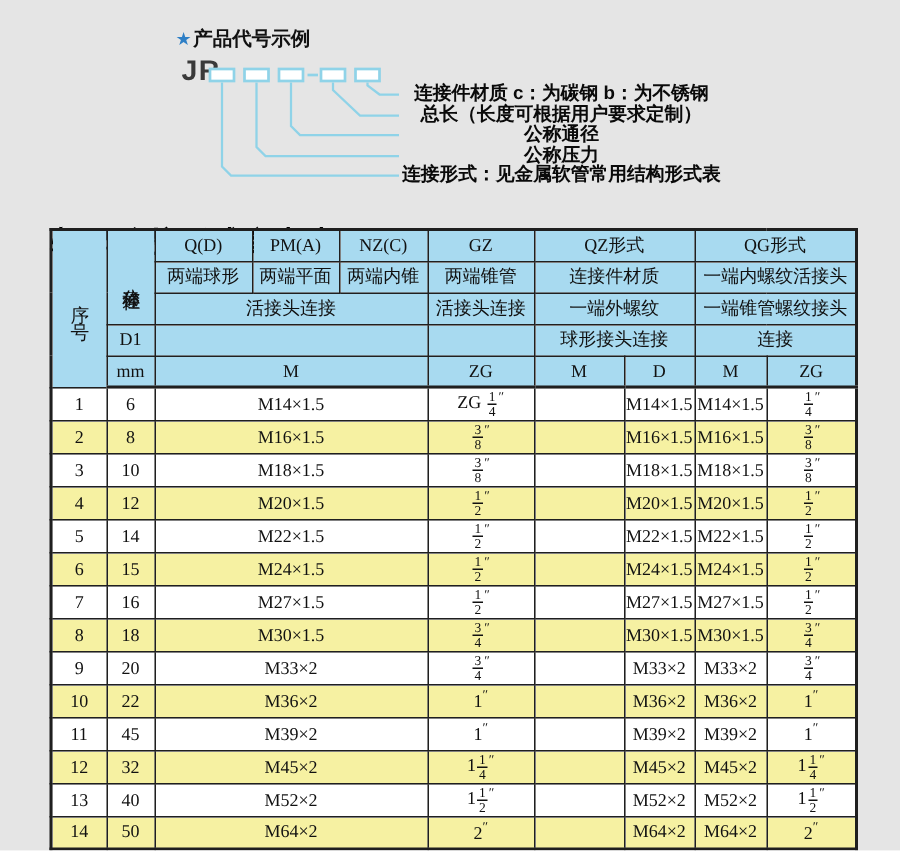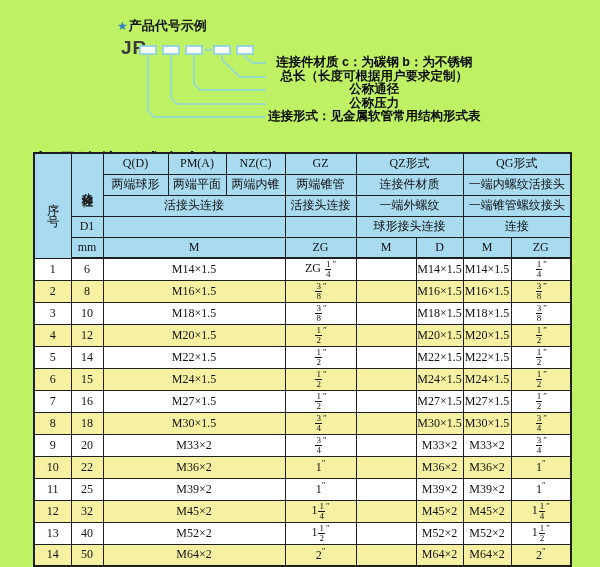--- a/index.html
+++ b/index.html
@@ -5,21 +5,21 @@
   :root{
     --header-bg:#a8daf0;
     --alt-bg:#f6f1a2;
     --line-color:#8fd3e8;
     --star-color:#2e7fc6;
     --border:#1f1f1f;
   }
   *{margin:0;padding:0;box-sizing:border-box;}
   html,body{background:#fff;}
   body{font-family:"Liberation Serif","DejaVu Serif",serif;color:#111;}
-  .page{position:relative;width:600px;height:567px;background:#bef264;overflow:hidden;}
+  .page{position:relative;width:600px;height:567px;background:#e5e5e5;overflow:hidden;}
 
   
   .diagram-title{position:absolute;left:117px;top:17px;font-size:13px;font-weight:bold;
     font-family:"Liberation Sans","DejaVu Sans",sans-serif;}
   .diagram-title .star{color:var(--star-color);margin-right:1px;font-size:12px;}
   .jr-prefix{position:absolute;left:121px;top:37px;font-size:19px;font-weight:bold;color:#3a3a3a;
     font-family:"Liberation Sans","DejaVu Sans",sans-serif;letter-spacing:1px;}
   svg.code-svg{position:absolute;left:0;top:0;}
   .code-labels{position:absolute;left:268px;top:56px;}
   .code-label{height:13.6px;line-height:13.6px;font-size:12.5px;font-weight:bold;white-space:nowrap;
@@ -296,21 +296,21 @@
           <td class="latin">22</td>
           <td colspan="3" class="latin">M36×2</td>
           <td class="latin">1<span class="pp">″</span></td>
           <td class="latin"></td>
           <td class="latin">M36×2</td>
           <td class="latin">M36×2</td>
           <td class="latin">1<span class="pp">″</span></td>
         </tr>
         <tr>
           <td class="latin">11</td>
-          <td class="latin">25</td>
+          <td class="latin">45</td>
           <td colspan="3" class="latin">M39×2</td>
           <td class="latin">1<span class="pp">″</span></td>
           <td class="latin"></td>
           <td class="latin">M39×2</td>
           <td class="latin">M39×2</td>
           <td class="latin">1<span class="pp">″</span></td>
         </tr>
         <tr class="alt">
           <td class="latin">12</td>
           <td class="latin">32</td>

